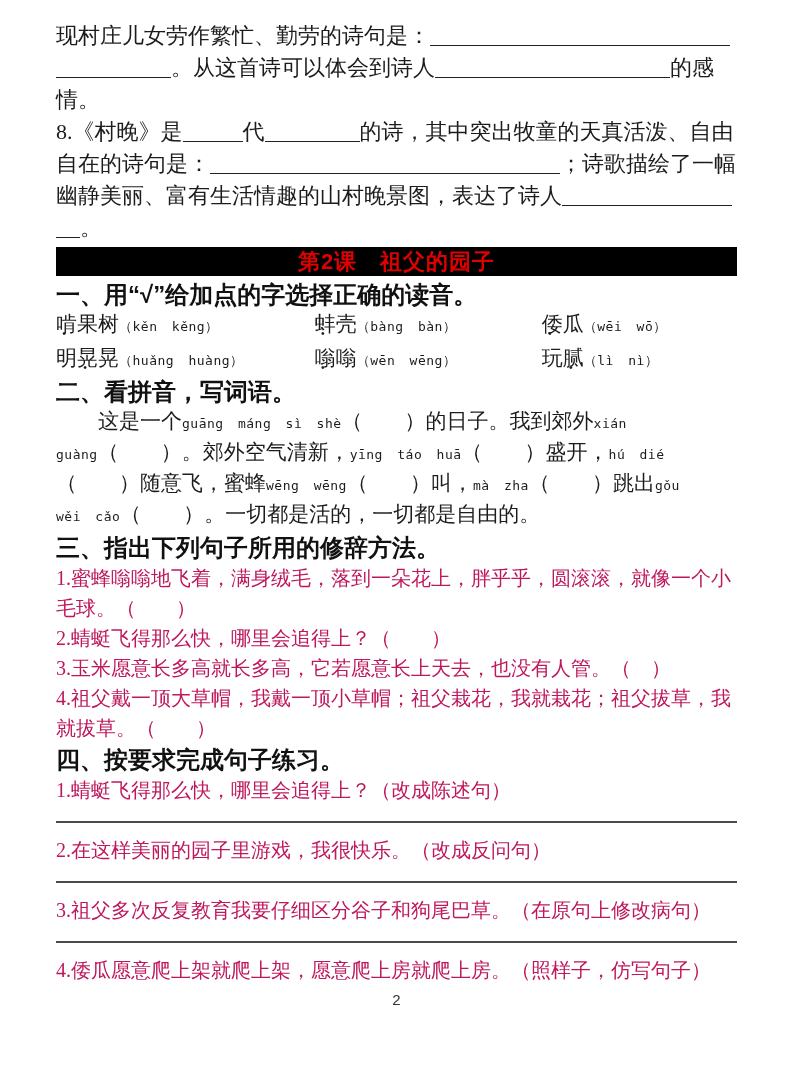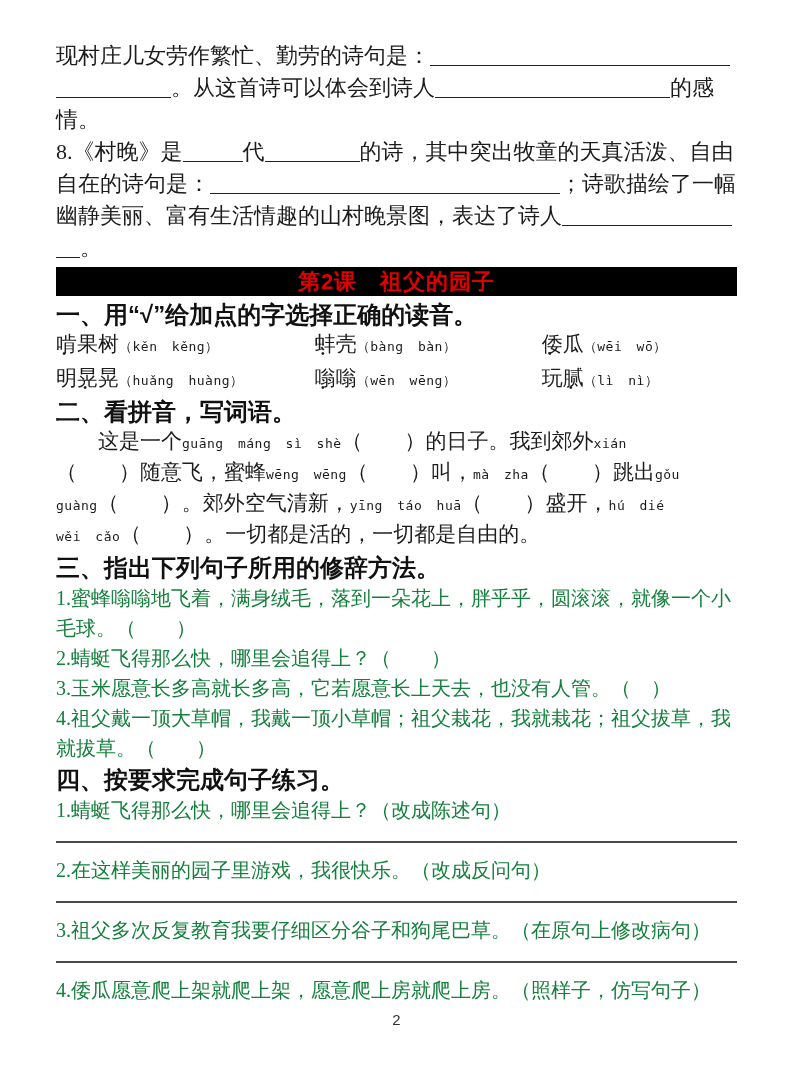--- a/index.html
+++ b/index.html
@@ -1,21 +1,21 @@
 <!DOCTYPE html>
 <html><head>
 <meta charset="utf-8">
 <style>
   html,body{margin:0;padding:0;}
   body{
     width:793px;height:1073px;background:#ffffff;color:#1c1c1c;
     font-family:"Liberation Serif","DejaVu Serif",serif;
     overflow:hidden;
   }
-  .page{box-sizing:border-box;width:793px;height:896px;padding:40px 56px 0 56px;background:#ffffff;}
+  .page{box-sizing:border-box;width:793px;height:896px;padding:20px 56px 0 56px;background:#ffffff;}
 
   
   .tline{margin:0;font-size:22px;line-height:32px;white-space:nowrap;}
   .blank{display:inline-block;height:20px;border-bottom:1.6px solid #222;vertical-align:-3px;}
 
   
   .banner{background:#000000;height:29px;margin:3px 0 5px 0;display:flex;align-items:center;justify-content:center;}
   .banner-title{color:#e00000;font-family:"Liberation Sans","DejaVu Sans",sans-serif;font-weight:bold;font-size:22px;letter-spacing:1px;}
 
   
@@ -28,21 +28,21 @@
   .word::after{
     content:"•";position:absolute;font-size:12px;color:#1c1c1c;
     left:calc(var(--di,0) * 21px + 6px);bottom:-10px;
   }
   .py{font-family:"DejaVu Sans Mono","Liberation Mono",monospace;font-size:13px;letter-spacing:.5px;word-spacing:6px;}
 
   
   .s2line{font-size:21px;line-height:29px;}
 
   
-  .q{margin:0;font-size:20px;line-height:30px;color:#15803d;}
+  .q{margin:0;font-size:20px;line-height:30px;color:#be185d;}
   .answer-line{height:0;border-bottom:2px solid #4a4a4a;margin:16px 0 12px 0;}
 
   .footer{margin-top:6px;text-align:center;font-size:15px;color:#333;font-family:"Liberation Sans","DejaVu Sans",sans-serif;}
 </style>
 </head>
 <body>
 
 <div class="page">
 
   <section>
@@ -79,22 +79,22 @@
       </div>
       <div class="pitem">
         <span class="word" style="--di: 1;">玩腻</span><span class="py">（lì nì）</span>
       </div>
     </div>
   </section>
 
   <section>
     <h3 class="sec-h">二、看拼音，写词语。</h3>
     <p class="tline s2line"><span>　　这是一个</span><span class="py">guāng máng sì shè</span><span>（　　）的日子。我到郊外</span><span class="py">xián</span></p>
+    <p class="tline s2line"><span class="py">guàng</span><span>（　　）。郊外空气清新，</span><span class="py">yīng táo huā</span><span>（　　）盛开，</span><span class="py">hú dié</span></p>
     <p class="tline s2line"><span>（　　）随意飞，蜜蜂</span><span class="py">wēng wēng</span><span>（　　）叫，</span><span class="py">mà zha</span><span>（　　）跳出</span><span class="py">gǒu</span></p>
-    <p class="tline s2line"><span class="py">guàng</span><span>（　　）。郊外空气清新，</span><span class="py">yīng táo huā</span><span>（　　）盛开，</span><span class="py">hú dié</span></p>
     <p class="tline s2line"><span class="py">wěi cǎo</span><span>（　　）。一切都是活的，一切都是自由的。</span></p>
   </section>
 
   <section>
     <h3 class="sec-h">三、指出下列句子所用的修辞方法。</h3>
     <p class="q">1.蜜蜂嗡嗡地飞着，满身绒毛，落到一朵花上，胖乎乎，圆滚滚，就像一个小毛球。（　　）</p>
     <p class="q">2.蜻蜓飞得那么快，哪里会追得上？（　　）</p>
     <p class="q">3.玉米愿意长多高就长多高，它若愿意长上天去，也没有人管。（　）</p>
     <p class="q">4.祖父戴一顶大草帽，我戴一顶小草帽；祖父栽花，我就栽花；祖父拔草，我就拔草。（　　）</p>
   </section>

